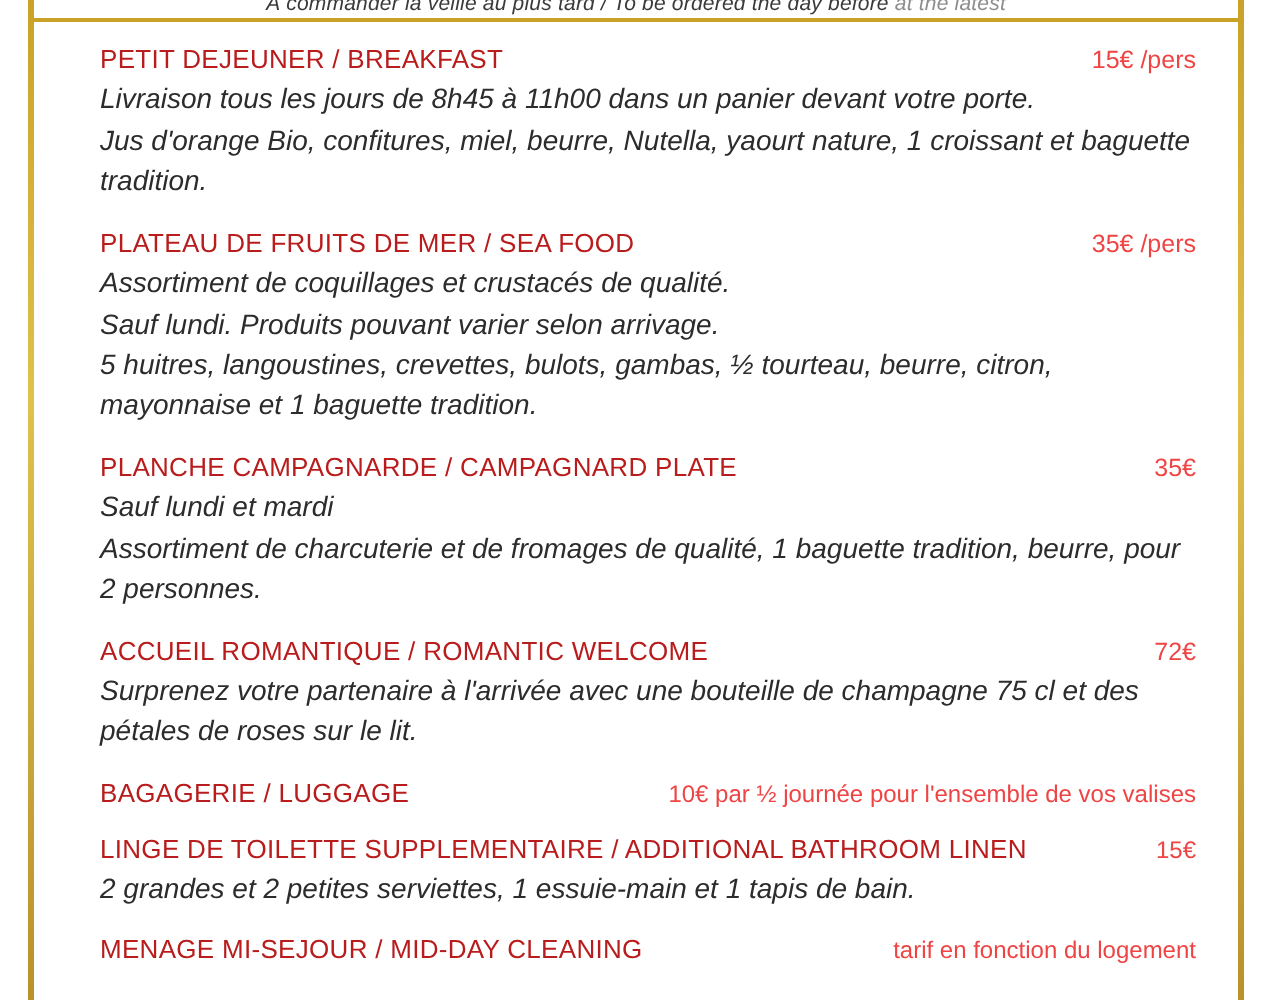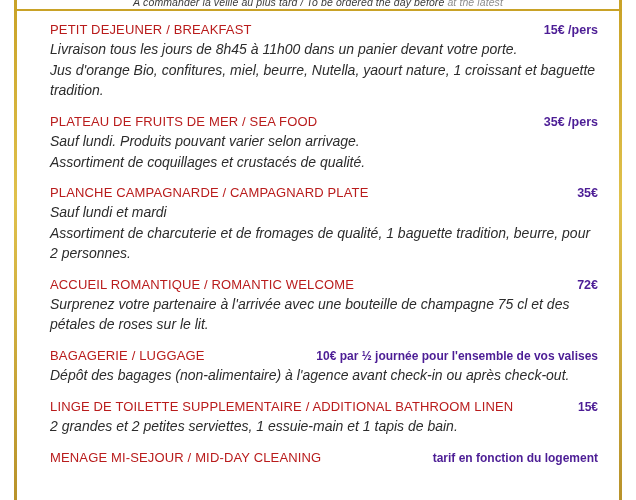--- a/index.html
+++ b/index.html
@@ -79,22 +79,22 @@
     white-space: nowrap;
   }
   .item-title {
     font-size: 13px;
     font-weight: normal;
     color: #b91c1c;
     letter-spacing: 0.15px;
   }
   .item-price {
     font-size: 12.5px;
-    font-weight: bold;
-    color: #4c1d95;
+    font-weight: normal;
+    color: #ef4444;
     padding-left: 10px;
   }
   .item-price.small {
     font-size: 12px;
   }
   .desc {
     font-style: italic;
     font-size: 14px;
     color: #2c2c2c;
     line-height: 1.42;
@@ -128,22 +128,23 @@
       </div>
       <div class="desc">Livraison tous les jours de 8h45 à 11h00 dans un panier devant votre porte.</div>
       <div class="desc">Jus d'orange Bio, confitures, miel, beurre, Nutella, yaourt nature, 1 croissant et baguette tradition.</div>
     </div>
 
     <div class="item">
       <div class="item-head">
         <span class="item-title">PLATEAU DE FRUITS DE MER / SEA FOOD</span>
         <span class="item-price">35€ /pers</span>
       </div>
+      <div class="desc">Assortiment de coquillages et crustacés de qualité.</div>
       <div class="desc">Sauf lundi. Produits pouvant varier selon arrivage.</div>
-      <div class="desc">Assortiment de coquillages et crustacés de qualité.</div>
+      <div class="desc">5 huitres, langoustines, crevettes, bulots, gambas, ½ tourteau, beurre, citron, mayonnaise et 1 baguette tradition.</div>
     </div>
 
     <div class="item">
       <div class="item-head">
         <span class="item-title">PLANCHE CAMPAGNARDE / CAMPAGNARD PLATE</span>
         <span class="item-price">35€</span>
       </div>
       <div class="desc">Sauf lundi et mardi</div>
       <div class="desc">Assortiment de charcuterie et de fromages de qualité, 1 baguette tradition, beurre, pour 2 personnes.</div>
     </div>
@@ -154,21 +155,20 @@
         <span class="item-price">72€</span>
       </div>
       <div class="desc">Surprenez votre partenaire à l'arrivée avec une bouteille de champagne 75 cl et des pétales de roses sur le lit.</div>
     </div>
 
     <div class="item">
       <div class="item-head">
         <span class="item-title">BAGAGERIE / LUGGAGE</span>
         <span class="item-price small">10€ par ½ journée pour l'ensemble de vos valises</span>
       </div>
-      <div class="desc">Dépôt des bagages (non-alimentaire) à l'agence avant check-in ou après check-out.</div>
     </div>
 
     <div class="item">
       <div class="item-head">
         <span class="item-title">LINGE DE TOILETTE SUPPLEMENTAIRE / ADDITIONAL BATHROOM LINEN</span>
         <span class="item-price small">15€</span>
       </div>
       <div class="desc">2 grandes et 2 petites serviettes, 1 essuie-main et 1 tapis de bain.</div>
     </div>
 

